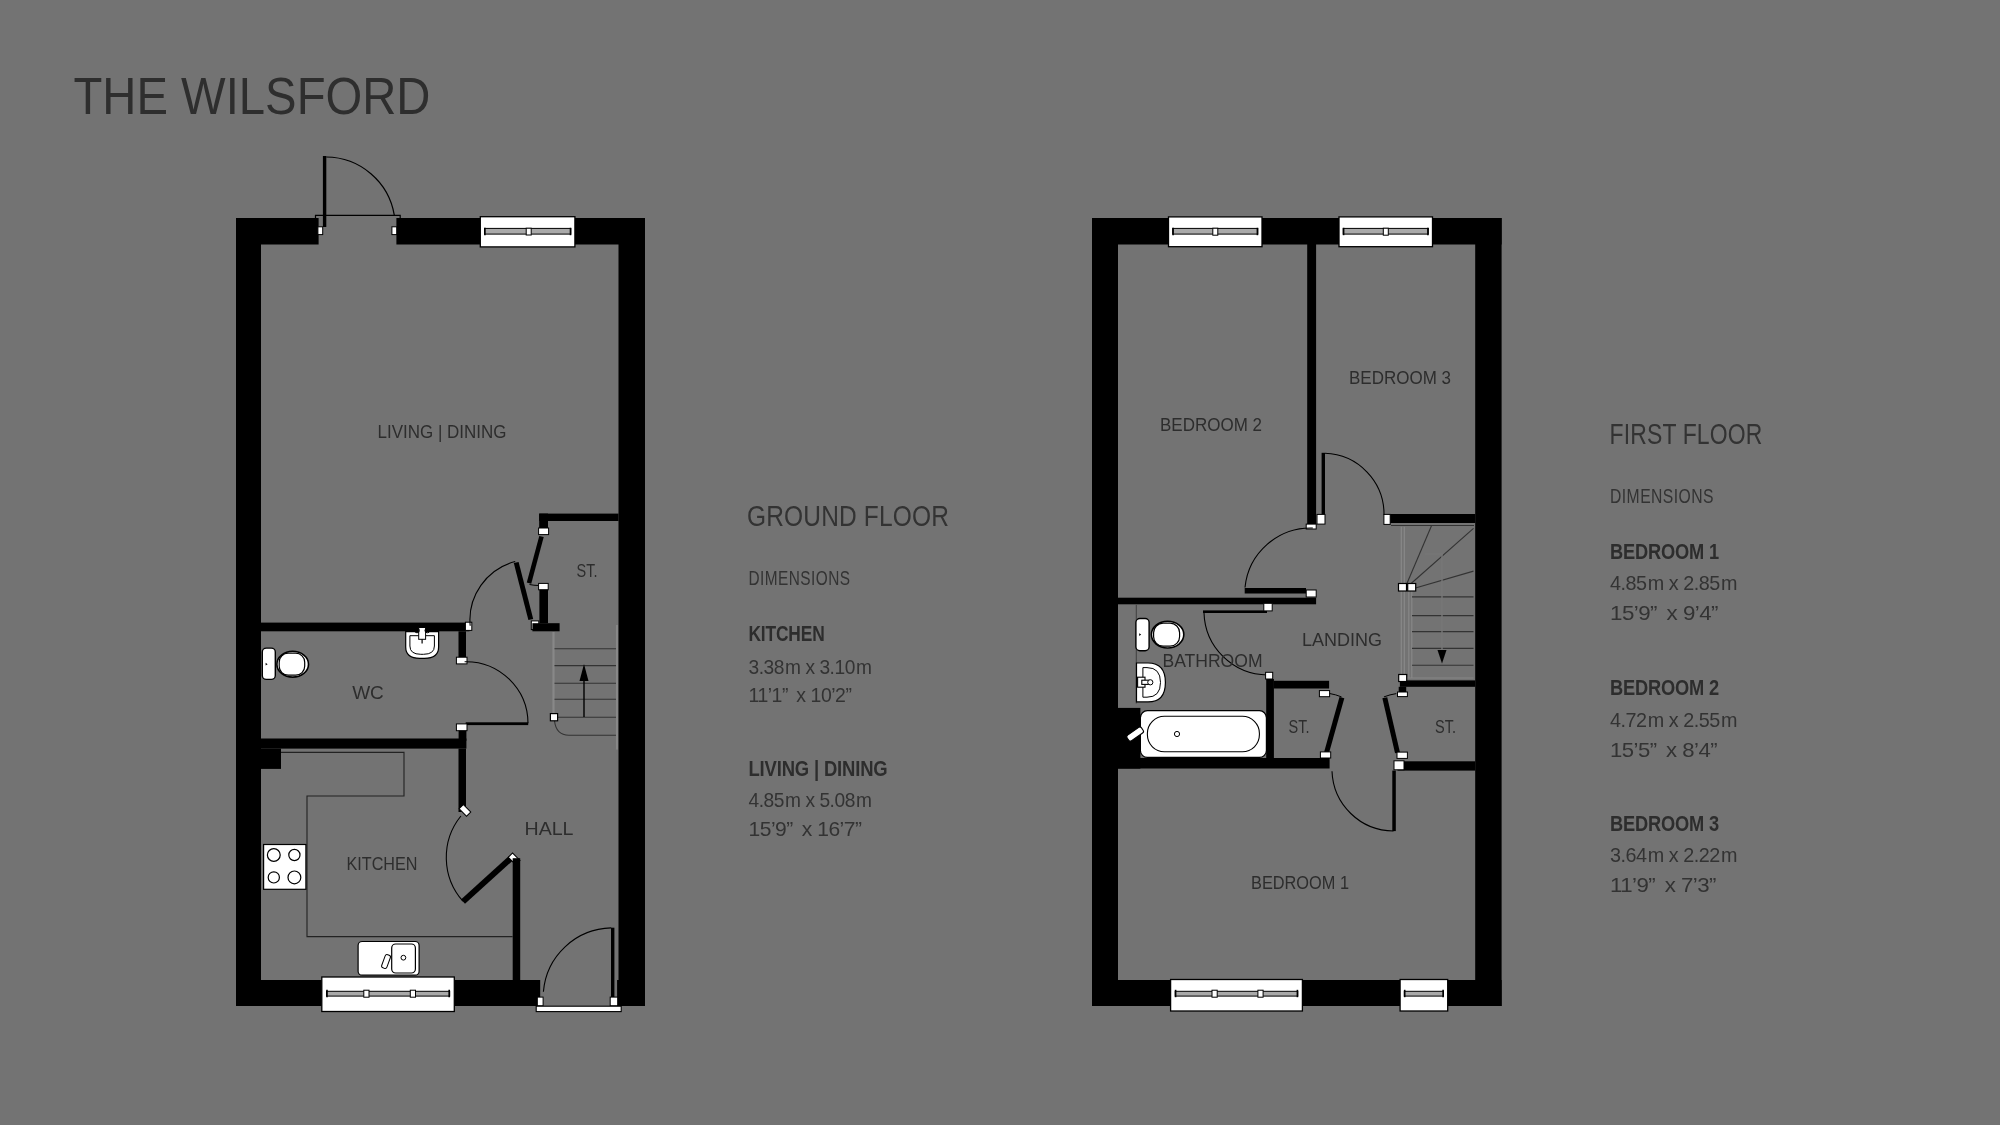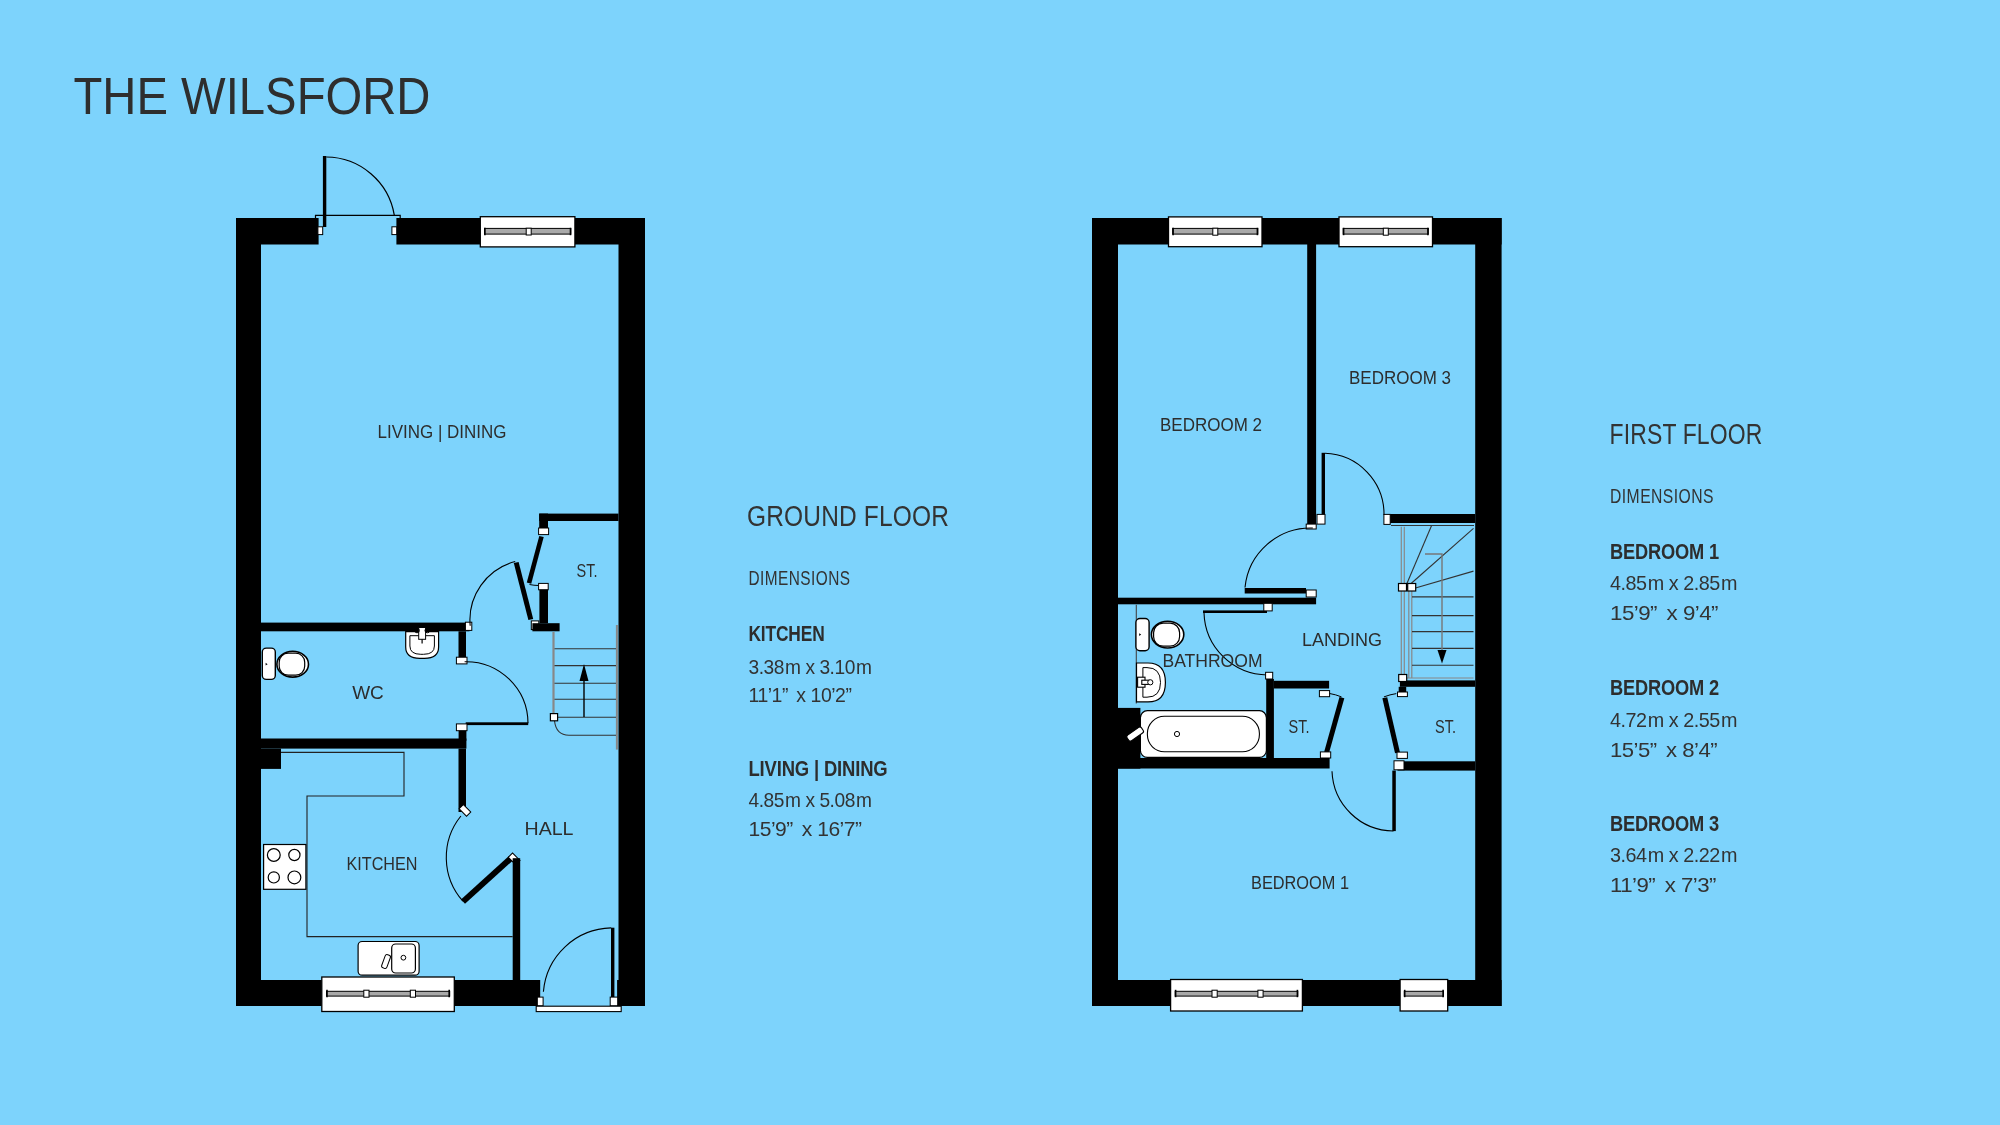--- a/index.html
+++ b/index.html
@@ -1,16 +1,16 @@
 <!DOCTYPE html>
 <html><head>
 <meta charset="utf-8">
 <style>
   html,body{margin:0;padding:0;background:#ffffff;}
-  .page{position:relative;width:2000px;height:1125px;background:#7dd3fc;overflow:hidden;}
+  .page{position:relative;width:2000px;height:1125px;background:#737373;overflow:hidden;}
   svg{position:absolute;left:0;top:0;}
   text{font-family:"Liberation Sans",sans-serif;fill:#2d2d2d;}
   .lbl{font-size:19px;letter-spacing:0px;}
   .h1{font-size:29px;letter-spacing:0.2px;fill:#333;}
   .h2{font-size:21px;letter-spacing:0.6px;fill:#333;}
   .bh{font-size:21.5px;font-weight:bold;letter-spacing:-0.2px;fill:#2d2d2d;}
   .bd{font-size:21px;letter-spacing:-0.5px;fill:#333;}
 </style>
 </head>
 <body>

